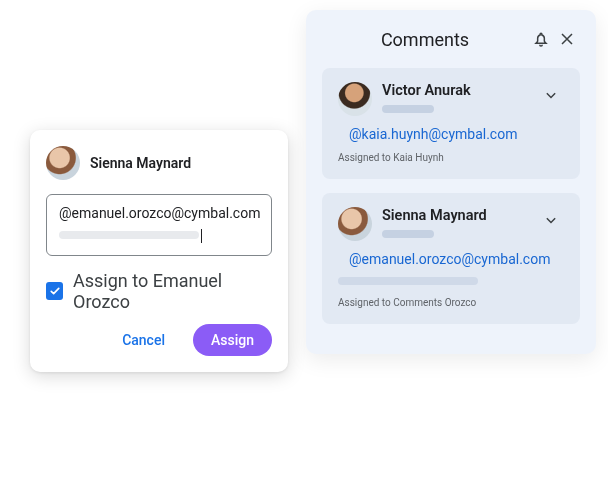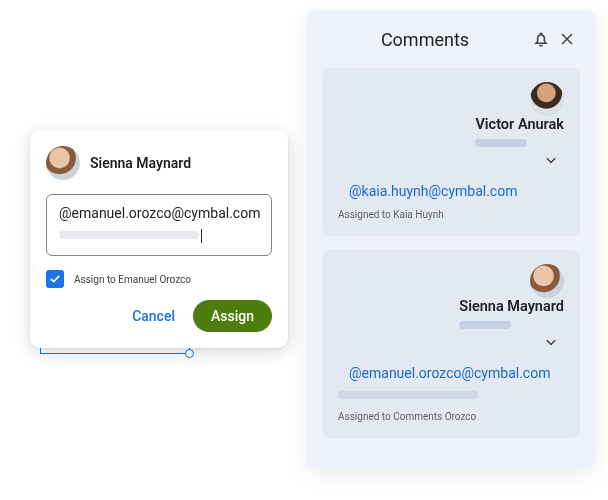--- a/index.html
+++ b/index.html
@@ -70,30 +70,30 @@
     width: 1px; height: 14px;
     background: #202124;
   }
   .assign-row { display: flex; align-items: center; gap: 10px; margin-bottom: 12px; }
   .checkbox {
     width: 18px; height: 18px; border-radius: 3px;
     background: #1a73e8;
     display: flex; align-items: center; justify-content: center;
     color: #fff; font-size: 13px;
   }
-  .assign-label { font-size: 10px; color: #3c4043; }
-  .btn-row { display: flex; justify-content: flex-end; }
+  .assign-label { font-size: 18px; color: #3c4043; }
+  .btn-row { display: flex; justify-content: flex-end; gap: 10px; }
   .btn {
     font-size: 14px; font-weight: 500;
     padding: 8px 18px;
     border-radius: 20px;
     cursor: pointer;
   }
   .btn.cancel { color: #1a73e8; background: transparent; }
-  .btn.primary { color: #fff; background: #4d7c0f; }
+  .btn.primary { color: #fff; background: #8b5cf6; }
 
   
   .panel {
     position: absolute;
     right: 12px; top: 10px;
     width: 290px;
     background: #eef3fb;
     border-radius: 10px;
     padding: 16px;
     box-shadow: 0 6px 22px rgba(0,0,0,.08);
@@ -109,21 +109,21 @@
     color: #3c4043; cursor: pointer;
   }
   .icon-btn svg { width: 20px; height: 20px; stroke: currentColor; fill: none; stroke-width: 1.8; }
 
   .card {
     background: #e2e9f3;
     border-radius: 8px;
     padding: 14px 16px 16px;
     margin-bottom: 14px;
   }
-  .card-head { display: flex; align-items: flex-end; gap: 0; margin-bottom: 10px; flex-direction: column; }
+  .card-head { display: flex; align-items: flex-start; gap: 10px; margin-bottom: 10px; }
   .card-name { font-size: 14.5px; font-weight: 600; color: #202124; }
   .skeleton-line {
     height: 8px; border-radius: 4px; background: #c5d1e2;
   }
   .sk1 { width: 52px; margin-top: 6px; }
   .chev { margin-left: auto; }
   .mention { font-size: 14px; color: #1967d2; margin: 8px 11px 10px; }
   .sk-body { width: 140px; height: 8px; background: #cfd9e8; border-radius: 4px; margin-bottom: 12px; }
   .assigned { font-size: 10px; color: #5f6368; }
 </style>

